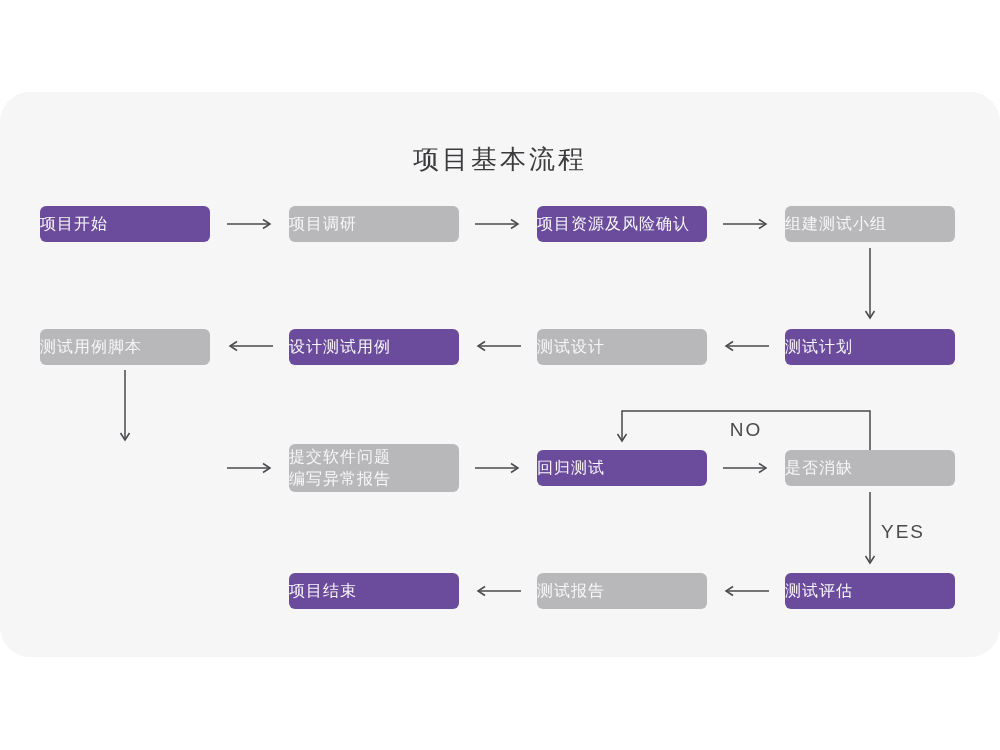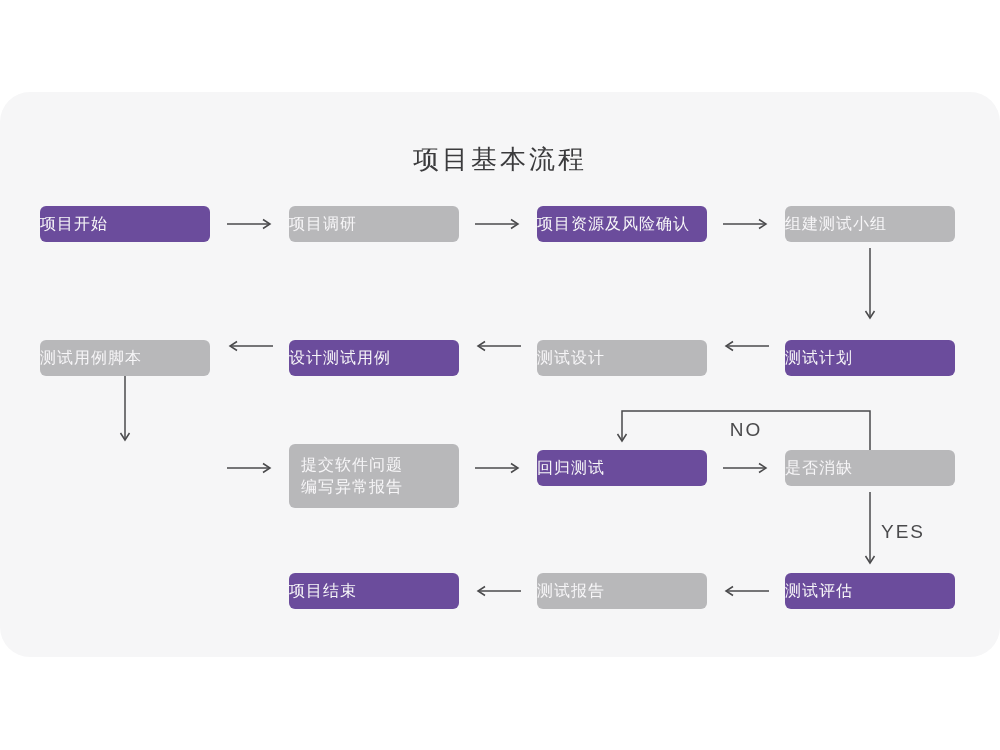--- a/index.html
+++ b/index.html
@@ -20,22 +20,22 @@
     font-size:26px;font-weight:500;letter-spacing:3px;color:var(--title_color);}
   .node{position:absolute;width:170px;height:36px;border-radius:6px;
     display:flex;flex-direction:column;align-items:flex-start;justify-content:center;
     color:var(--node_text);font-size:16px;letter-spacing:1px;line-height:22px;
     text-align:center;white-space:nowrap;}
   .purple{background:var(--purple);}
   .gray{background:var(--gray);}
   
   .c1{left:40px;}.c2{left:289px;}.c3{left:537px;}.c4{left:785px;font-family:Liberation Serif, serif;}
   
-  .r1{top:206px;}.r2{top:340px;}.r3{top:450px;}.r4{top:573px;}
-  .tall{top:444px;height:64px;line-height:22px;padding-left:12px;}
+  .r1{top:206px;}.r2{top:329px;}.r3{top:450px;}.r4{top:573px;}
+  .tall{top:444px;height:48px;line-height:22px;}
   svg.arrows{position:absolute;left:0;top:0;width:1000px;height:750px;pointer-events:none;}
   svg.arrows path, svg.arrows line{stroke:var(--arrow);stroke-width:1.5;fill:none;}
   svg.arrows text{fill:var(--arrow);font-size:19px;letter-spacing:2px;
     font-family:"Liberation Sans","DejaVu Sans",sans-serif;}
 </style>
 </head>
 <body>
 
 <div class="stage">
   <div class="card"></div>

